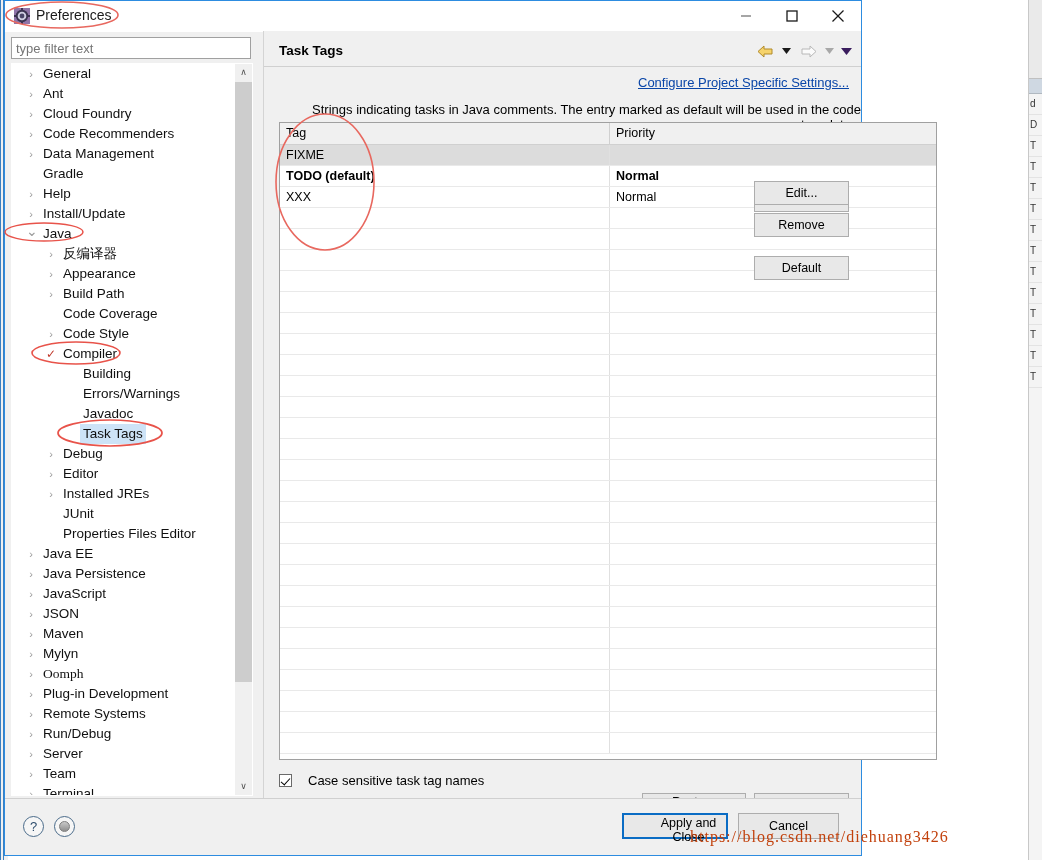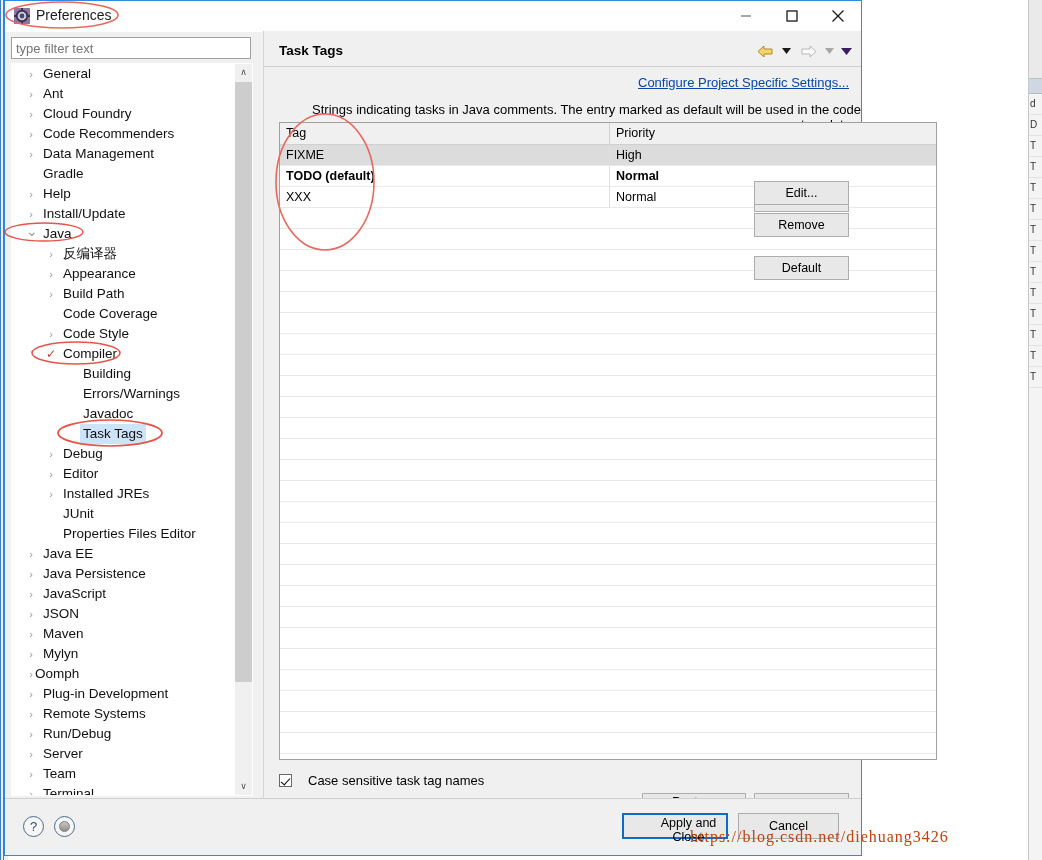--- a/index.html
+++ b/index.html
@@ -76,21 +76,21 @@
      text-decoration:underline;cursor:pointer;}
   #descr{position:absolute;left:15px;top:71px;font-size:13px;color:#000;text-align:right;}
 
   
   #table-box{position:absolute;left:15px;top:91px;width:658px;height:638px;
      background:#fff;border:1px solid #a0a0a0;box-sizing:border-box;overflow:hidden;}
   #thead{display:flex;height:21px;background:#f0f0f0;border-bottom:1px solid #d0d0d0;}
   #thead .th{font-size:12.5px;color:#000;line-height:21px;padding-left:6px;box-sizing:border-box;}
   .th.c1{width:330px;border-right:1px solid #d0d0d0;}
   .th.c2{flex:1;}
-  .trow{display:flex;height:21px;border-bottom:1px solid #e9e9e9;box-sizing:border-box;align-items:flex-end;}
+  .trow{display:flex;height:21px;border-bottom:1px solid #e9e9e9;box-sizing:border-box;}
   .trow .td{font-size:12.5px;line-height:20px;padding-left:6px;box-sizing:border-box;color:#000;}
   .td.c1{width:330px;border-right:1px solid #e0e0e0;}
   .td.c2{flex:1;}
   .trow.selected{background:#dcdcdc;}
   .trow.bold .td{font-weight:bold;}
 
   
   .sbtn{position:absolute;right:12px;width:95px;height:24px;background:#e8e8e8;
      border:1px solid #adadad;font-size:12.5px;color:#000;font-family:"Liberation Sans",sans-serif;
      cursor:default;box-sizing:border-box;}
@@ -311,21 +311,21 @@
         <div class="tnode">
           <span class="arrow" style="left: 14px;">›</span>
           <span class="lbl" style="left: 31px;">Maven</span>
         </div>
         <div class="tnode">
           <span class="arrow" style="left: 14px;">›</span>
           <span class="lbl" style="left: 31px;">Mylyn</span>
         </div>
         <div class="tnode">
           <span class="arrow" style="left: 14px;">›</span>
-          <span class="lbl" style="left: 23px;">Oomph</span>
+          <span class="lbl" style="left: 31px; font-family: Liberation Serif, serif;">Oomph</span>
         </div>
         <div class="tnode">
           <span class="arrow" style="left: 14px;">›</span>
           <span class="lbl" style="left: 31px;">Plug-in Development</span>
         </div>
         <div class="tnode">
           <span class="arrow" style="left: 14px;">›</span>
           <span class="lbl" style="left: 31px;">Remote Systems</span>
         </div>
         <div class="tnode">
@@ -389,21 +389,20 @@
     <div id="descr">Strings indicating tasks in Java comments. The entry marked as default will be used in the code templates.</div>
 
     <div id="table-box">
       <div id="thead">
         <div class="th c1">Tag</div>
         <div class="th c2">Priority</div>
       </div>
       <div id="tbody">
           <div class="trow selected">
             <div class="td c1">FIXME</div>
-            <div class="td c2">High</div>
           </div>
           <div class="trow bold">
             <div class="td c1">TODO (default)</div>
             <div class="td c2">Normal</div>
           </div>
           <div class="trow">
             <div class="td c1">XXX</div>
             <div class="td c2">Normal</div>
           </div>
           <div class="trow">

